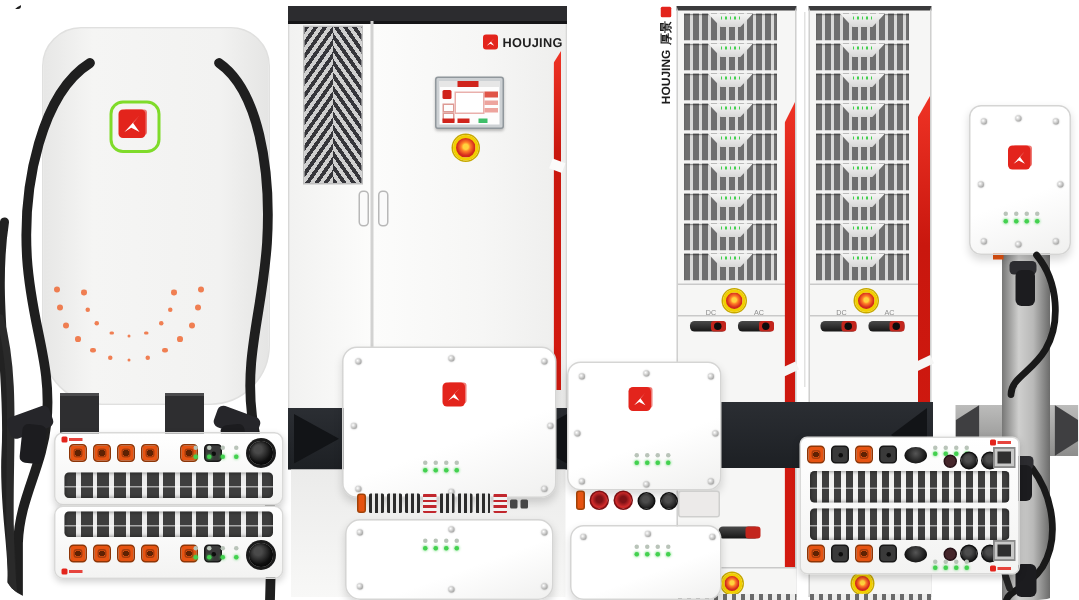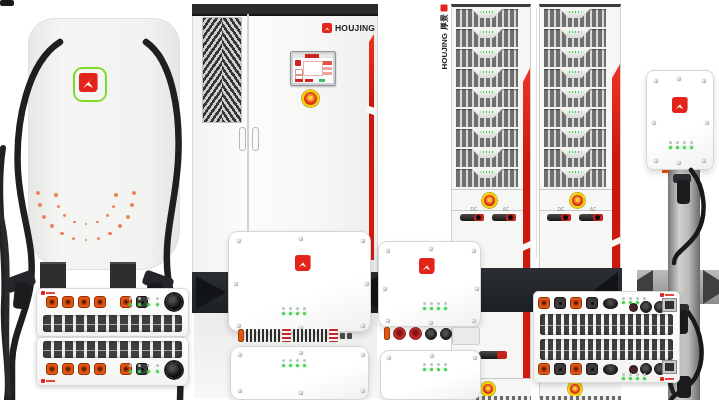--- a/index.html
+++ b/index.html
@@ -1,17 +1,17 @@
 <!DOCTYPE html>
 <html style="--red: #e3241c; --led-green: #43d14f; --led-off: #b9c4b9; --conn-orange: #e65311; --estop-yellow: #f2cf00; --dot-orange: #ee6a36; --green-outline: #7fdb2a;"><head>
 <meta charset="utf-8">
 <style>
   html,body{margin:0;padding:0;background:#fff;}
   .scene{position:relative;width:719px;height:400px;background:#fff;overflow:hidden;
-         font-family:"Liberation Sans",sans-serif;}
+         font-family:"Liberation Sans",sans-serif;border-radius:27px;}
   .abs{position:absolute;}
   .z1{z-index:1}.z2{z-index:2}.z3{z-index:3}.z4{z-index:4}.z5{z-index:5}
 
   .devbox{background:linear-gradient(180deg,#ffffff,#f3f3f2);border:1px solid #d9d9d8;
           border-radius:6px;box-shadow:0 2px 5px rgba(0,0,0,.18);}
   .wbox{background:linear-gradient(160deg,#ffffff 60%,#f0f0ef);border:1px solid #d5d5d4;
         border-radius:10px;box-shadow:0 3px 6px rgba(0,0,0,.15);}
 
   .grille{background:repeating-linear-gradient(90deg,#3e3e3e 0 8px,#ececec 8px 11px);
           border-radius:3px;box-shadow:inset 0 0 3px rgba(0,0,0,.55);position:absolute;}

